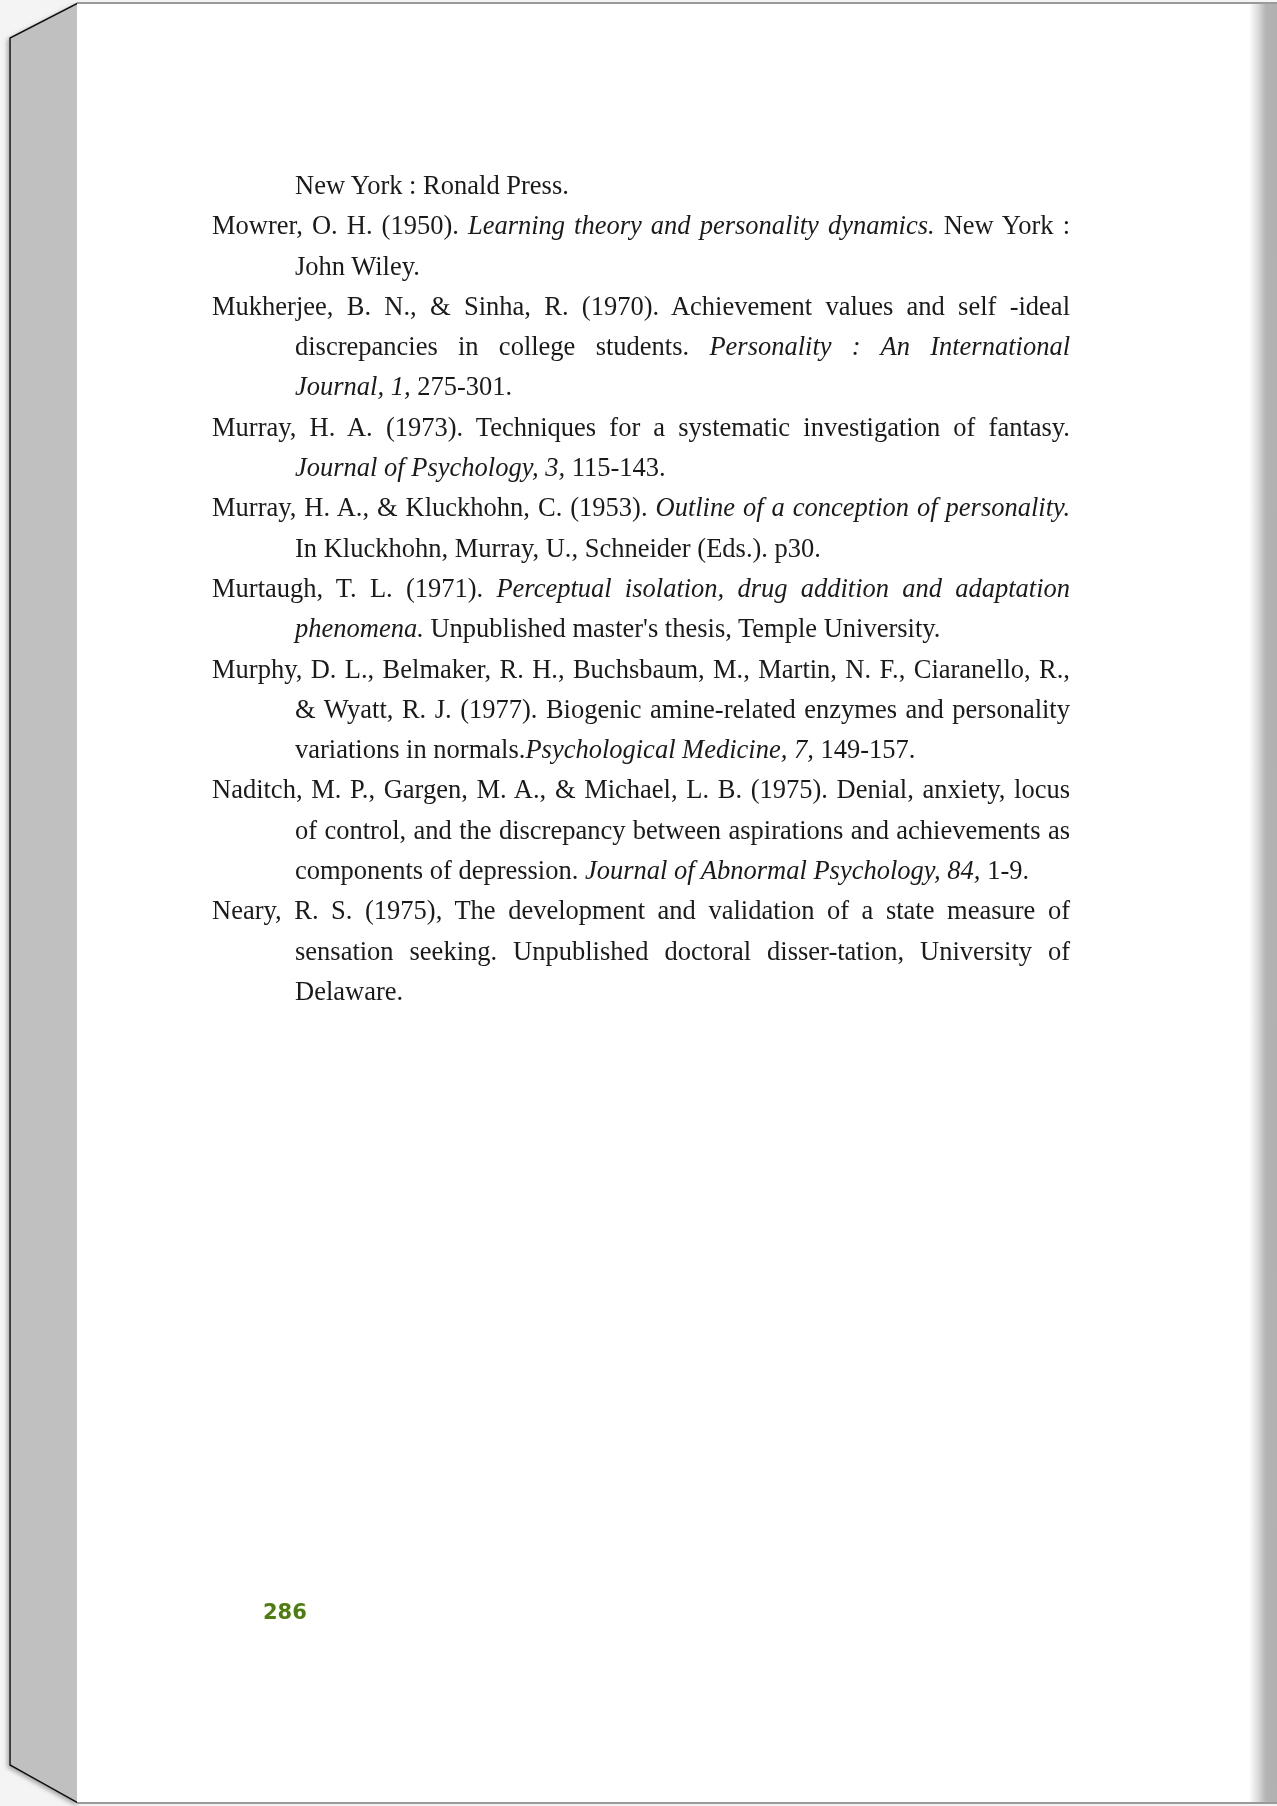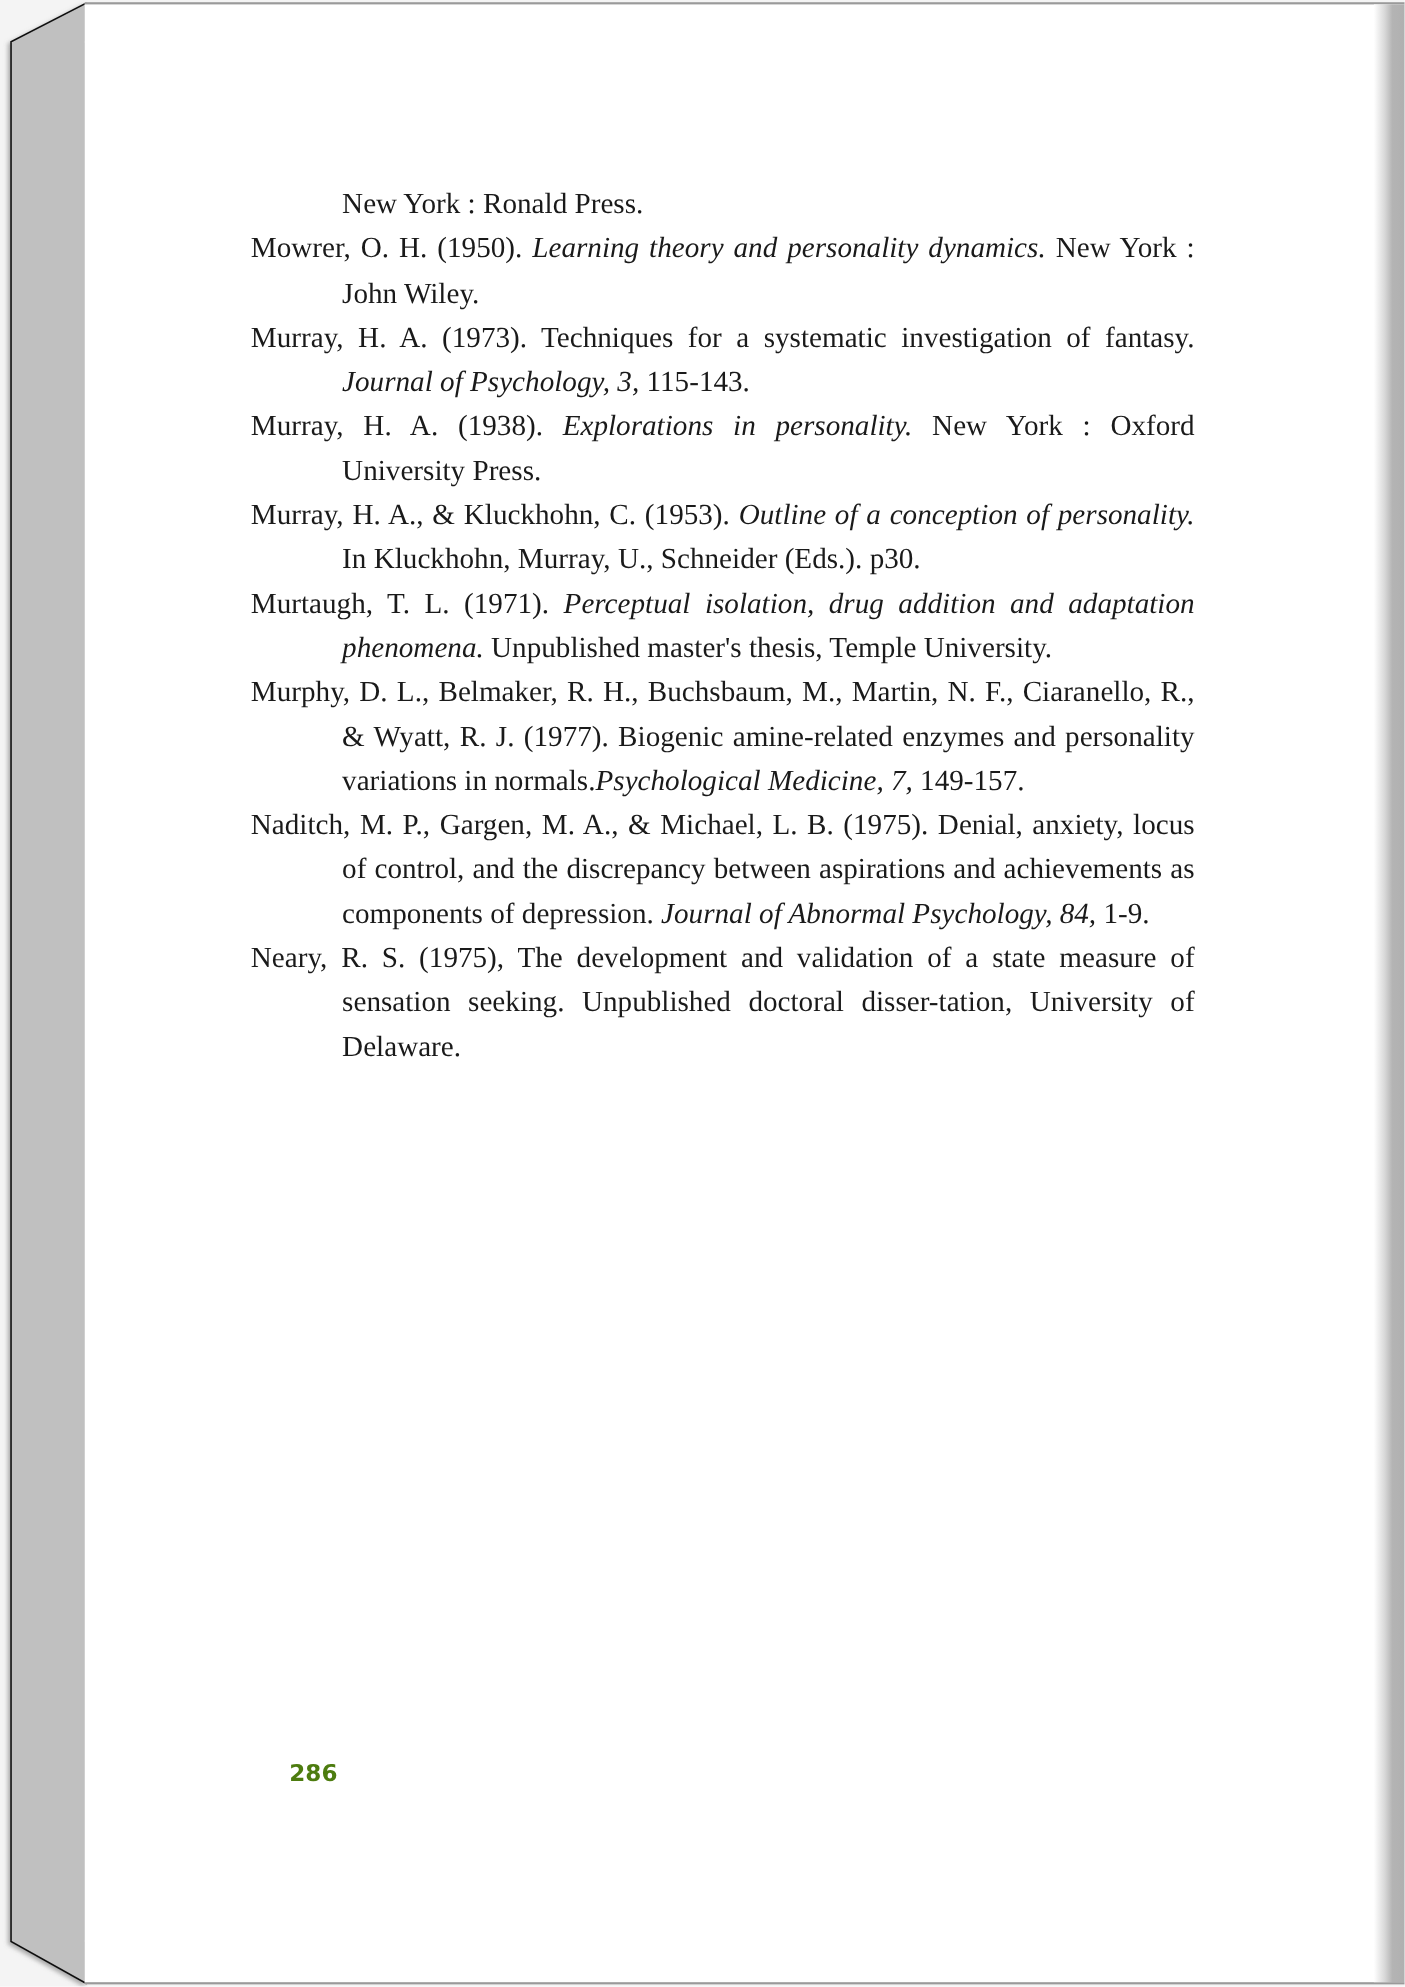--- a/index.html
+++ b/index.html
@@ -16,21 +16,21 @@
       background: #ffffff;
       border-top: 2px solid #9a9a9a;
       border-bottom: 2px solid #9a9a9a;
       box-sizing: border-box;
     }
     .page-edge {
       position: absolute; right: 0; top: 0; width: 28px; height: 100%;
       background: linear-gradient(to right, #ffffff 0%, #d8d8d8 35%, #b4b4b4 60%, #b0b0b0 100%);
     }
     .refs {
-      position: absolute; left: 228px; top: 165px; width: 858px;
+      position: absolute; left: 212px; top: 165px; width: 858px;
       font-size: 26.5px; line-height: 40.3px; color: #1a1a1a;
     }
     .ref {
       padding-left: 83px; text-indent: -83px;
       text-align: justify; text-align-last: left;
       margin: 0;
     }
     .ref i { font-style: italic; margin-top: 12px; }
     .page-number {
       position: absolute; left: 263px; top: 1600px;
@@ -52,22 +52,22 @@
   </svg>
 </div>
 
 <div class="page">
   <div class="page-edge"></div>
 </div>
 
 <div class="refs" id="refs">
     <p class="ref" style="padding-left: 83px; text-indent: 0px;"><span>New York : Ronald Press.</span></p>
     <p class="ref"><span>Mowrer, O. H. (1950). </span><i>Learning theory and personality dynamics.</i><span> New York : John Wiley.</span></p>
+    <p class="ref"><span>Mukherjee, B. N., &amp; Sinha, R. (1970). Achievement values and self -ideal discrepancies in college students. </span><i>Personality : An International Journal, 1,</i><span> 275-301.</span></p>
     <p class="ref"><span>Murray, H. A. (1973). Techniques for a systematic investigation of fantasy. </span><i>Journal of Psychology, 3,</i><span> 115-143.</span></p>
-    <p class="ref"><span>Murray, H. A. (1938). </span><i>Explorations in personality.</i><span> New York : Oxford University Press.</span></p>
     <p class="ref"><span>Murray, H. A., &amp; Kluckhohn, C. (1953). </span><i>Outline of a conception of personality.</i><span> In Kluckhohn, Murray, U., Schneider (Eds.). p30.</span></p>
     <p class="ref"><span>Murtaugh, T. L. (1971). </span><i>Perceptual isolation, drug addition and adaptation phenomena.</i><span> Unpublished master's thesis, Temple University.</span></p>
     <p class="ref"><span>Murphy, D. L., Belmaker, R. H., Buchsbaum, M., Martin, N. F., Ciaranello, R., &amp; Wyatt, R. J. (1977). Biogenic amine-related enzymes and personality variations in normals.</span><i>Psychological Medicine, 7,</i><span> 149-157.</span></p>
     <p class="ref"><span>Naditch, M. P., Gargen, M. A., &amp; Michael, L. B. (1975). Denial, anxiety, locus of control, and the discrepancy between aspirations and achievements as components of depression. </span><i>Journal of Abnormal Psychology, 84,</i><span> 1-9.</span></p>
     <p class="ref"><span>Neary, R. S. (1975), The development and validation of a state measure of sensation seeking. Unpublished doctoral disser-tation, University of Delaware.</span></p>
   </div>
 
 <div class="page-number">286</div>
 
 </body></html>

